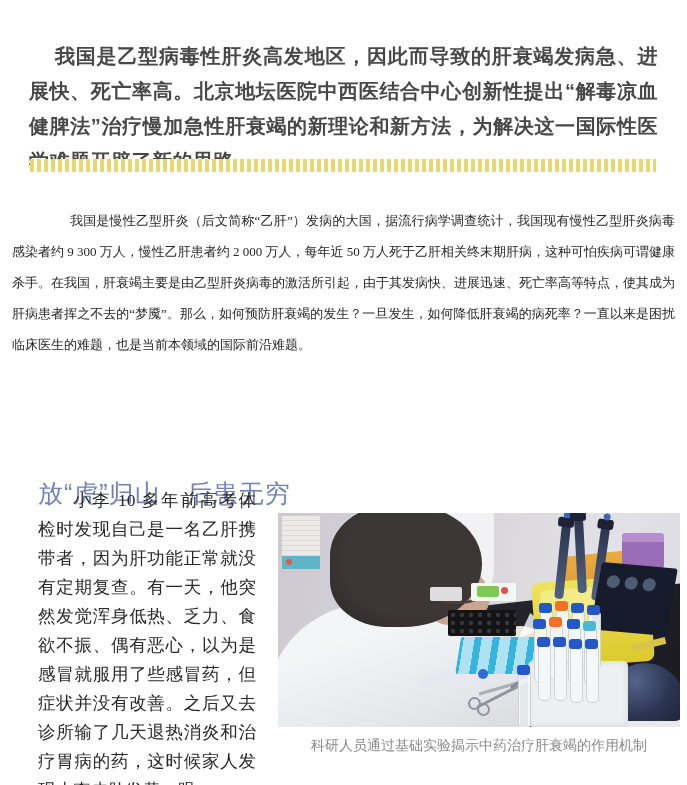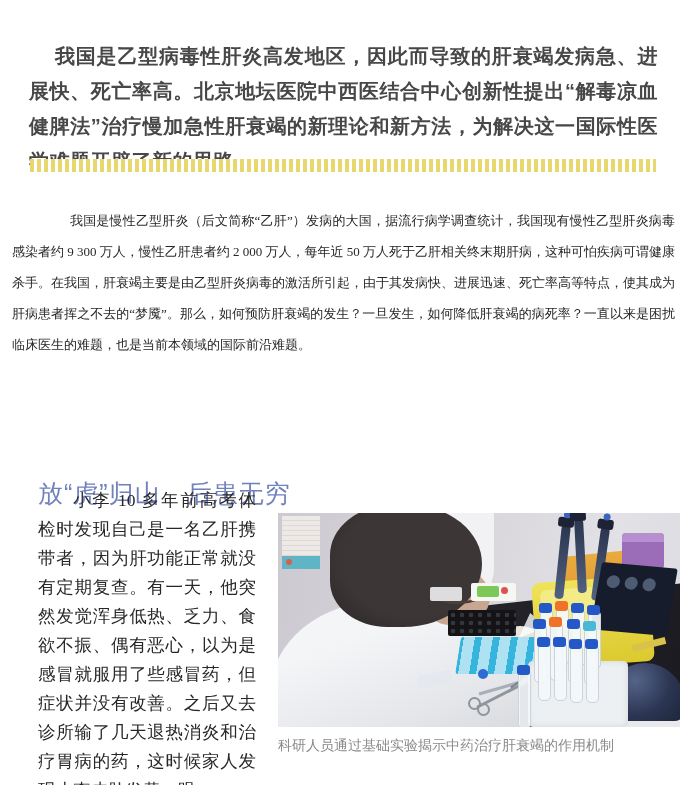--- a/index.html
+++ b/index.html
@@ -30,21 +30,21 @@
     font-size:25px;color:var(--heading-color);letter-spacing:1px;
   }
   .story{
     position:absolute;left:38px;top:468px;width:218px;
     font-size:17.5px;line-height:29.1px;color:var(--body-color);
     text-align:justify;text-indent:2em;
   }
   .figure{position:absolute;left:278px;top:513px;width:402px;}
   .caption{
     margin-top:9px;font-family:"Liberation Sans",sans-serif;
-    font-size:14px;line-height:19px;color:var(--caption-color);
+    font-size:14px;line-height:19px;color:var(--caption-color);text-align:center;
   }
   
   .photo{
     position:relative;width:402px;height:214px;overflow:hidden;
     background:linear-gradient(100deg,#ccc9d0 0%,#d8d6db 45%,#e2e1e6 78%,#dcdbe1 100%);
   }
   .photo *{position:absolute;}
   .poster{left:4px;top:3px;width:38px;height:40px;
     background:repeating-linear-gradient(#ece9e6 0 4px,#ded8d4 4px 5px);}
   .poster-band{left:4px;top:43px;width:38px;height:13px;background:#5fb4c6;}

